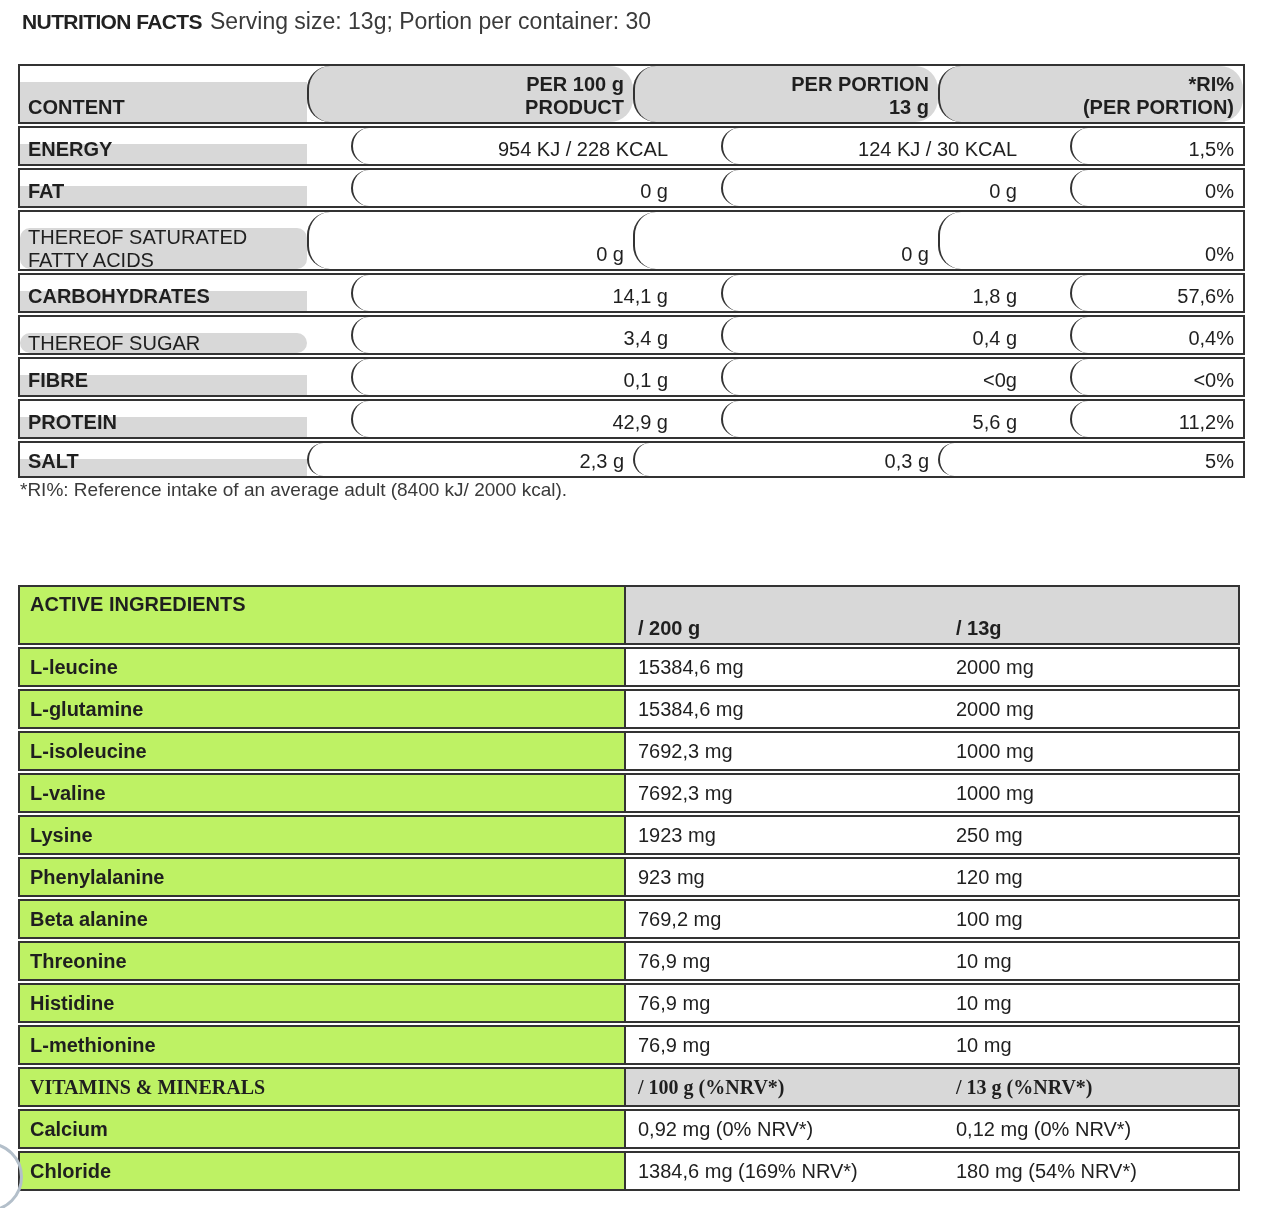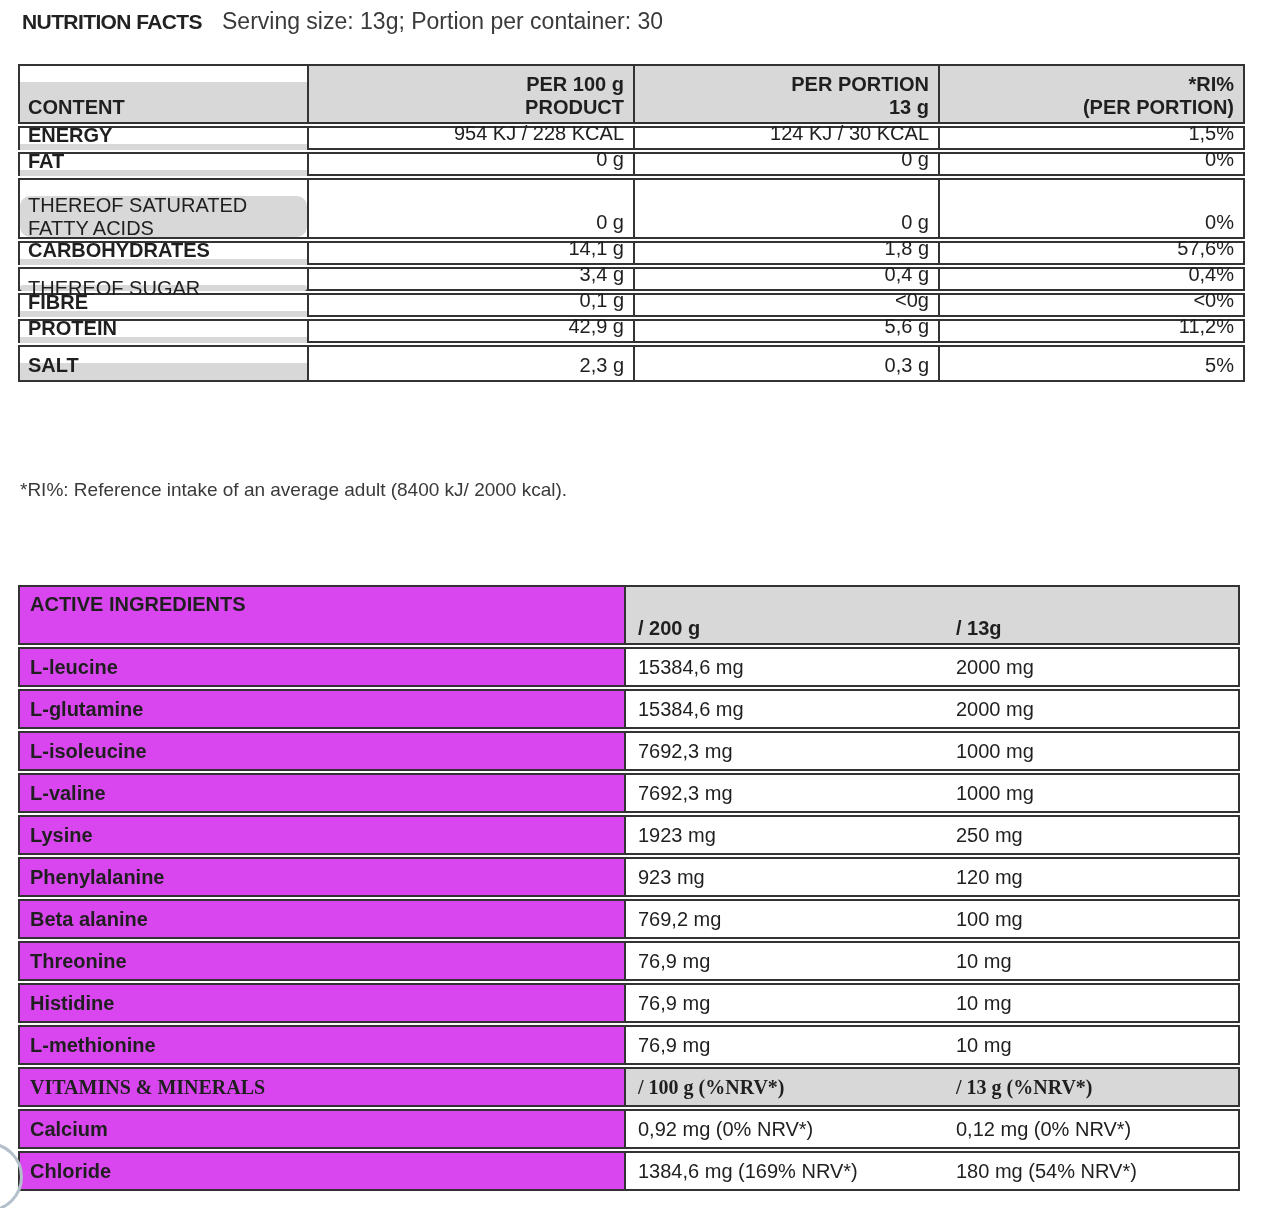--- a/index.html
+++ b/index.html
@@ -8,21 +8,21 @@
     background: #ffffff;
     font-family: "Liberation Sans", sans-serif;
     color: #1f1f1f;
     position: relative;
     overflow: hidden;
   }
 
   
   .page-title {
     position: absolute; left: 22px; top: 8px;
-    display: flex; align-items: baseline; gap: 20px;
+    display: flex; align-items: baseline; gap: 8px;
     white-space: nowrap;
   }
   .brand { font-weight: 700; font-size: 21px; letter-spacing: -0.6px; color: #222; }
   .serving { font-weight: 400; font-size: 23px; color: #3a3a3a; }
 
   
   .row {
     display: flex;
     border: 2px solid #333333;
     margin-top: 2px;
@@ -41,39 +41,40 @@
     font-size: 20px; font-weight: 700; margin-top: 16px;
   }
   .t1 .c2 { width: 326px; }
   .t1 .c3 { width: 305px; }
   .t1 .c4 { flex: 1; }
   .t1 .c2, .t1 .c3, .t1 .c4 {
     border-left: 2px solid #333333;
     display: flex; align-items: flex-end; justify-content: flex-end;
     padding: 3px 9px; font-size: 20px; font-weight: 400;
     text-align: right;
+    border-radius: 23px;
   }
   .t1 .hrow { height: 60px; }
   .t1 .hrow .c2, .t1 .hrow .c3, .t1 .hrow .c4 {
     background: #d8d8d8; font-weight: 700;
   }
-  .t1 .drow { height: 24px; }
+  .t1 .drow { height: 40px; gap: 44px; }
   .t1 .tall { height: 61px; }
   .t1 .short { height: 37px; }
   .t1 .sub .c1 { font-weight: 400; align-items: center; line-height: 1.15; border-radius: 10px; }
 
   .footnote {
     position: absolute; left: 20px; top: 479px;
     font-size: 19px; color: #3a3a3a;
   }
 
   
   .t2 { position: absolute; left: 18px; top: 585px; width: 1222px; }
   .t2 .c1 {
-    width: 604px; background: #d946ef;
+    width: 604px; background: #bef264;
     padding: 3px 10px; display: flex; align-items: center;
     font-size: 20px; font-weight: 700;
   }
   .t2 .vals { flex: 1; display: flex; border-left: 2px solid #333333; }
   .t2 .v100 { width: 318px; }
   .t2 .v13 { flex: 1; }
   .t2 .v100, .t2 .v13 {
     display: flex; align-items: center;
     padding: 3px 0 3px 12px; font-size: 20px; font-weight: 400;
     box-sizing: border-box;

